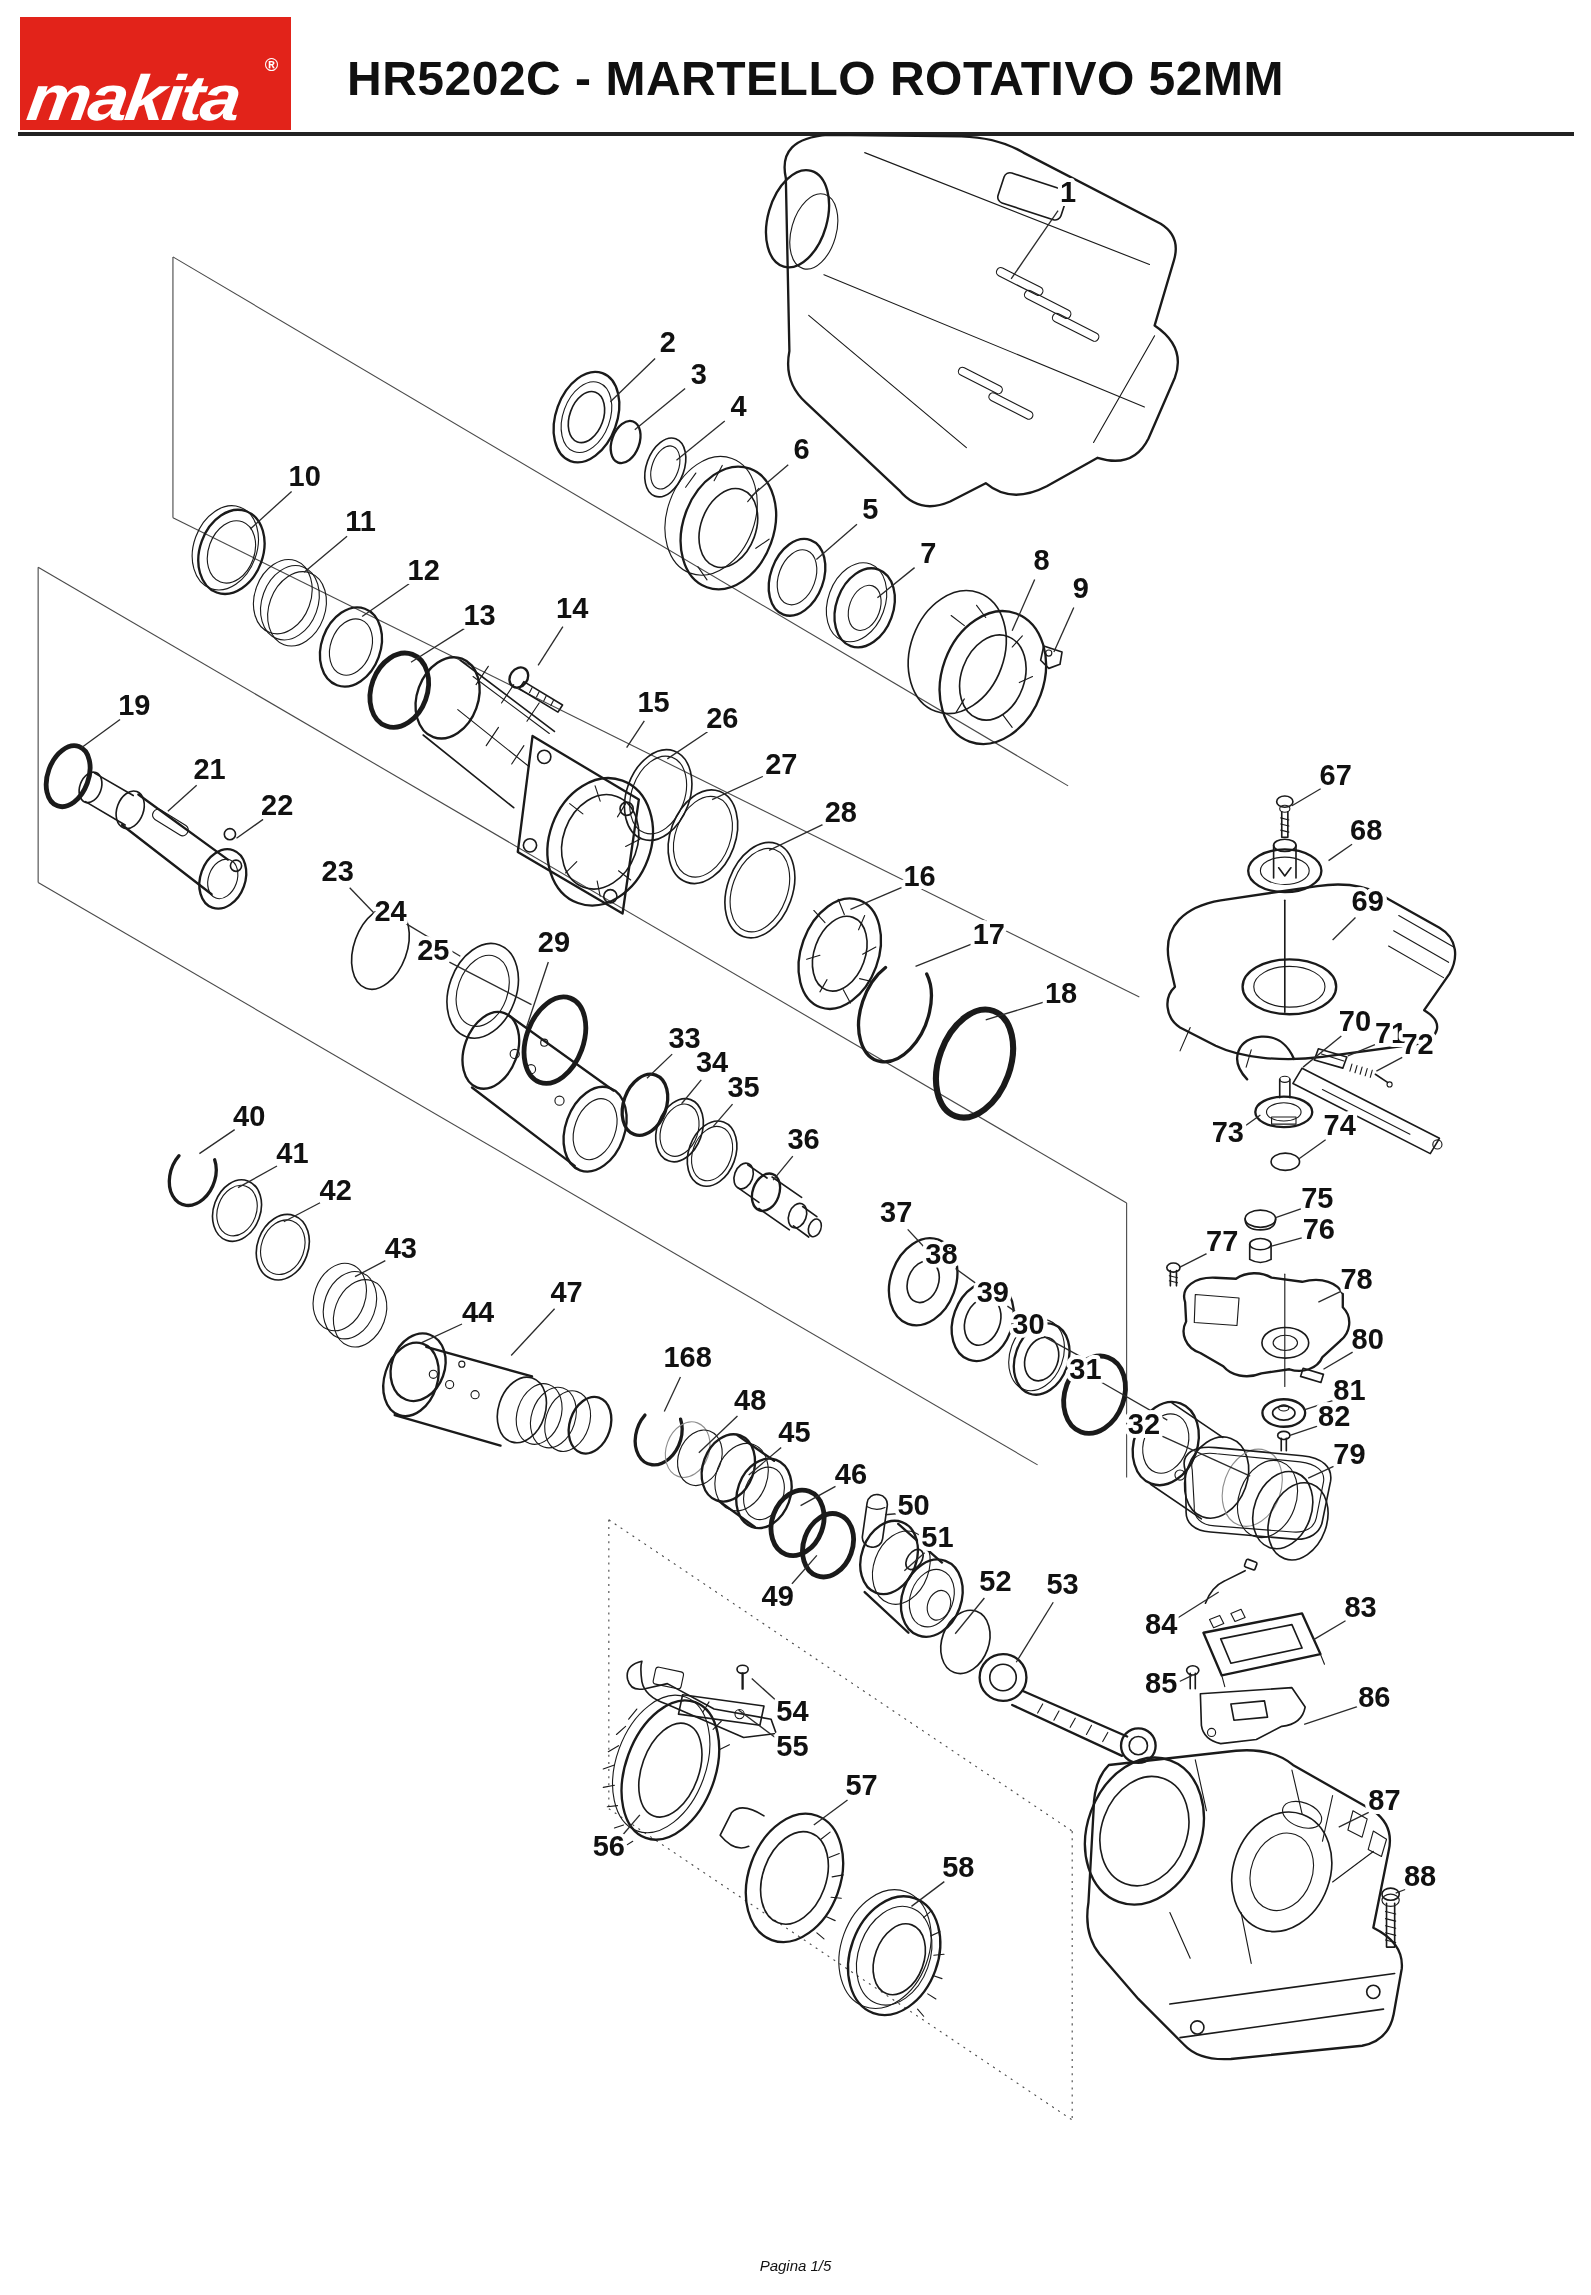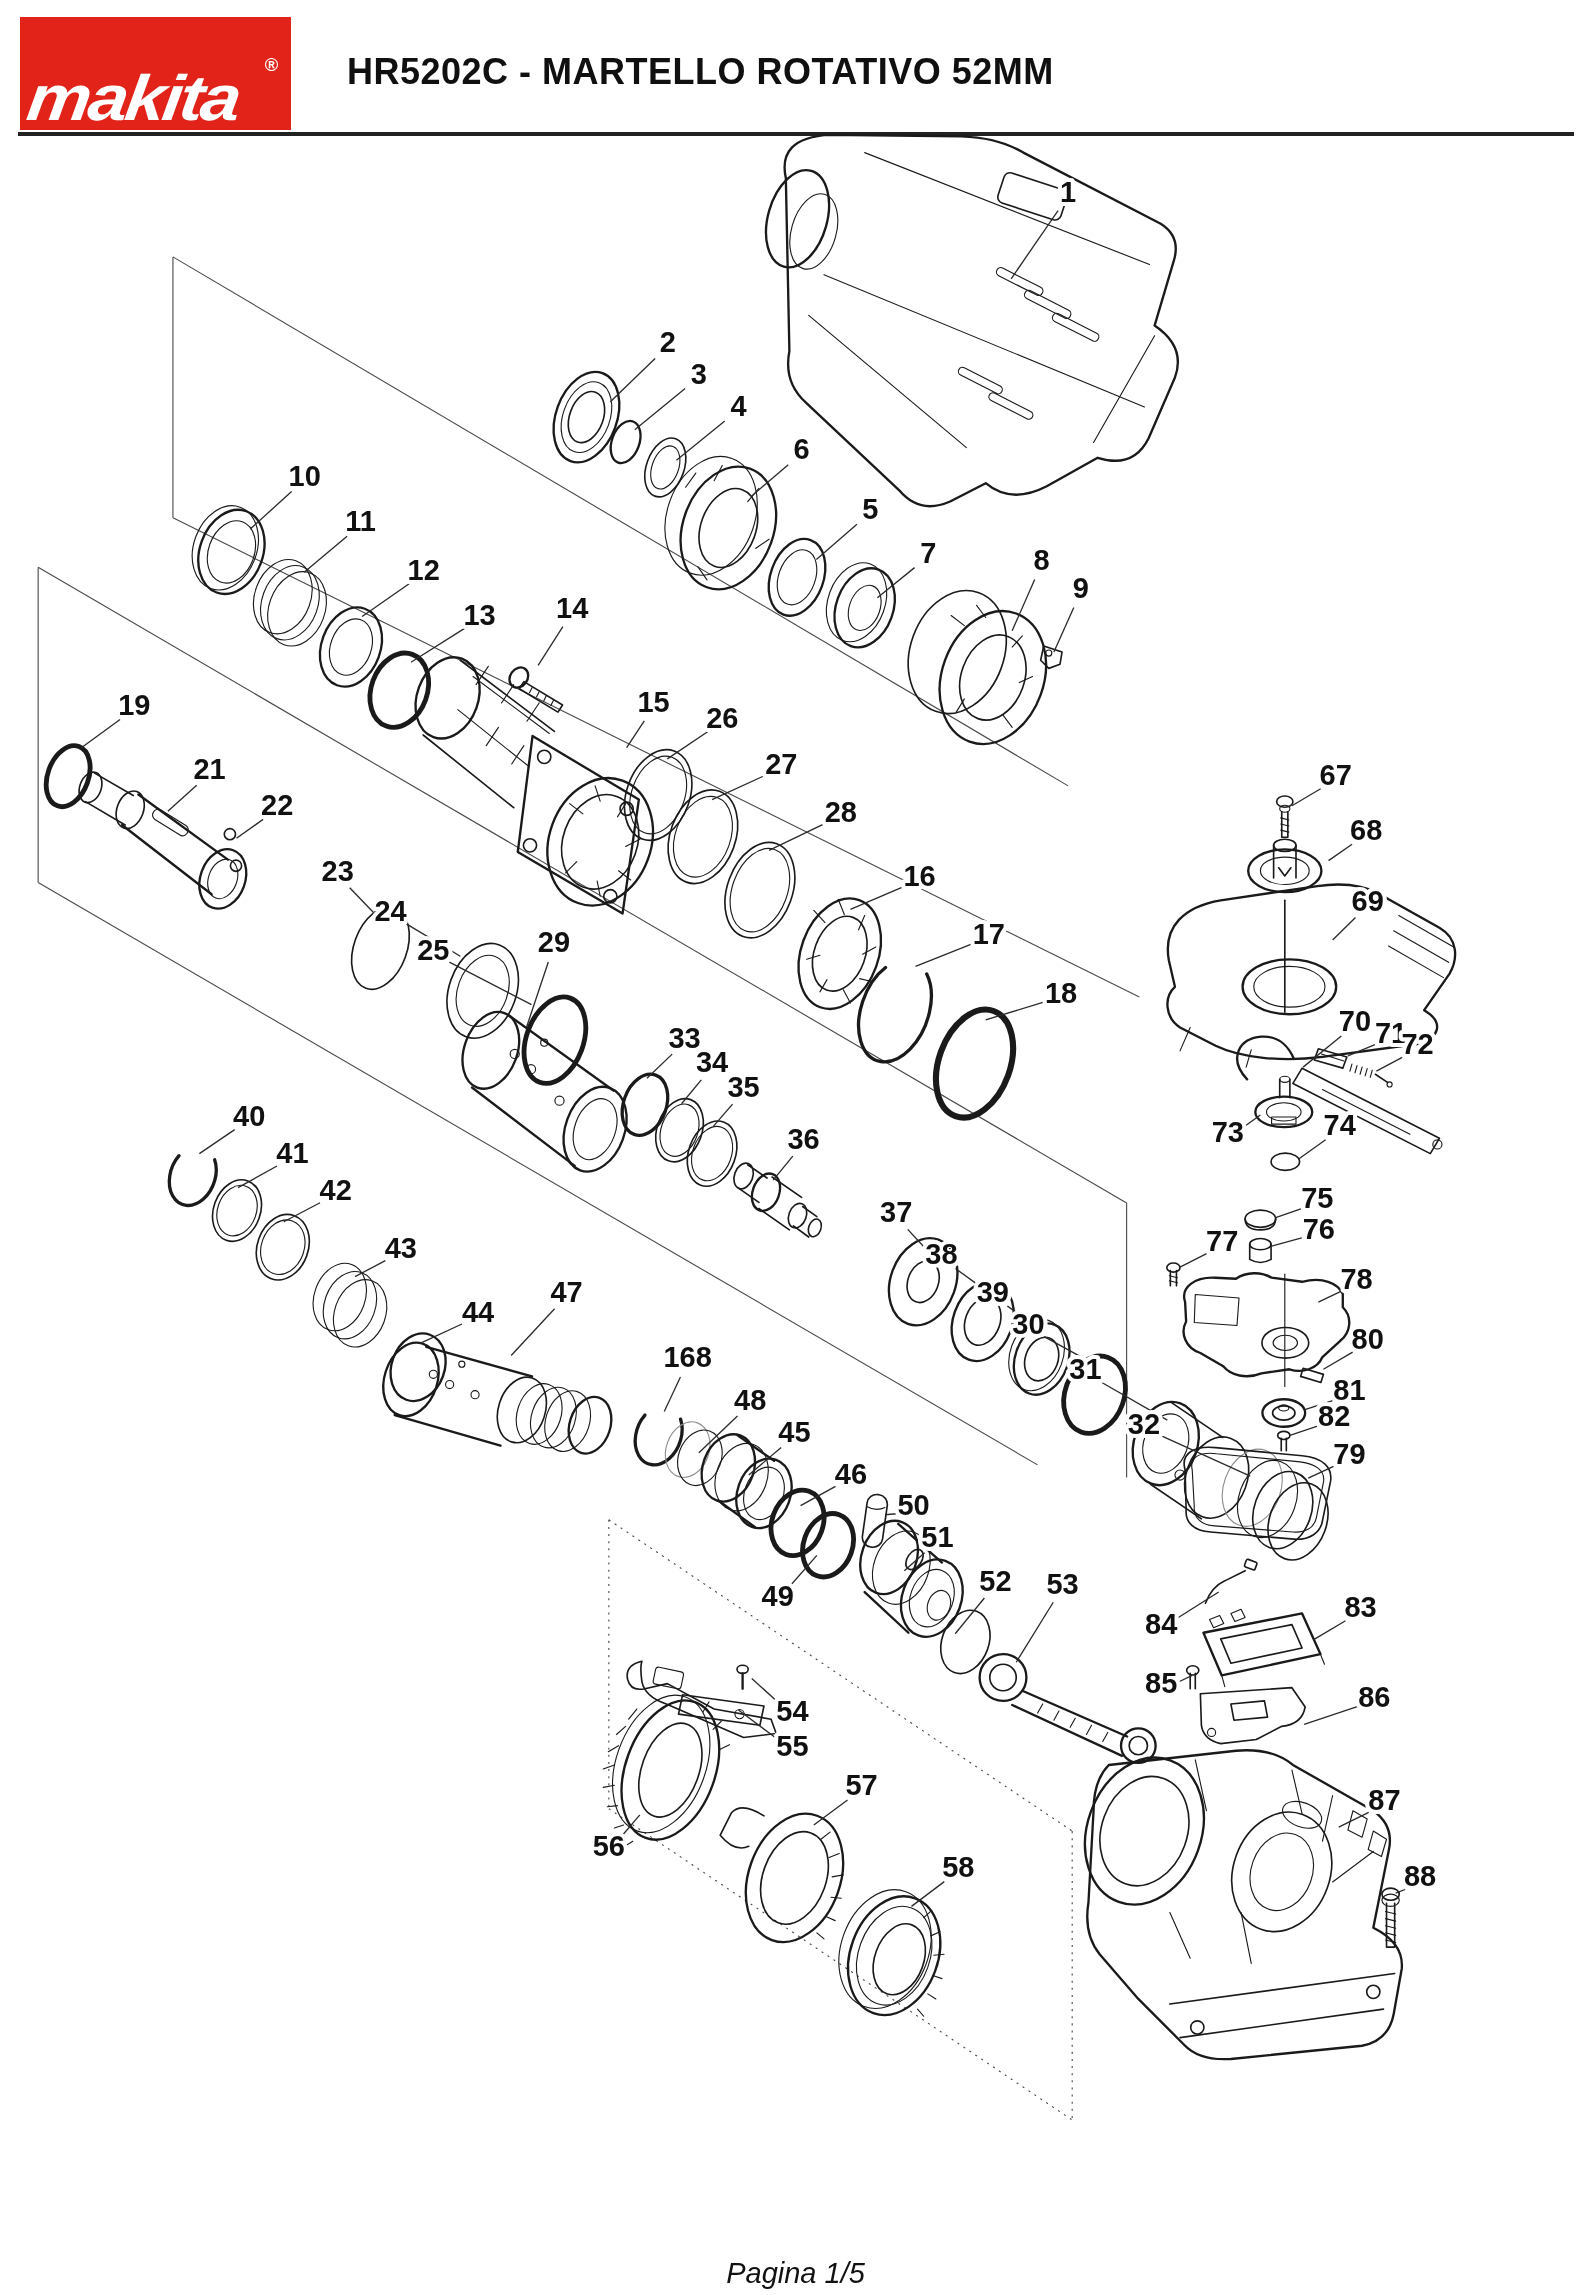--- a/index.html
+++ b/index.html
@@ -5,26 +5,26 @@
   html,body{margin:0;padding:0;}
   body{width:1591px;height:2295px;background:#fff;position:relative;
        font-family:"Liberation Sans",sans-serif;overflow:hidden;}
   
   .logo{position:absolute;left:20.4px;top:17px;width:271px;height:113px;}
   .logo-box{position:absolute;inset:0;}
   .brand{position:absolute;left:3.1px;bottom:-5.1px;color:#fff;font-weight:bold;font-style:italic;
          font-size:64px;letter-spacing:-2.5px;transform:skewX(-8deg) scaleX(1.12);transform-origin:left bottom;
          white-space:nowrap;}
   .reg{position:absolute;right:13.2px;top:37px;color:#fff;font-size:18.3px;font-weight:bold;}
-  .title{position:absolute;left:347px;top:51px;font-size:36px;font-weight:bold;color:#101010;
+  .title{position:absolute;left:347px;top:51px;font-size:48px;font-weight:bold;color:#101010;
          white-space:nowrap;letter-spacing:0.5px;}
   .rule{position:absolute;left:18.3px;top:132px;width:1556px;height:3.6px;background:#222;}
   
   .footer{position:absolute;left:0;right:0;top:2257px;text-align:center;
-          font-size:29px;font-style:italic;color:#111;}
+          font-size:15px;font-style:italic;color:#111;}
   
   svg.diagram{position:absolute;left:0;top:0;}
   .d{fill:none;stroke:#1a1a1a;stroke-linecap:round;stroke-linejoin:round;}
   .w2{stroke-width:2.2}.w3{stroke-width:3.2}.w4{stroke-width:4.6}.w6{stroke-width:6.5}
   .w9{stroke-width:9.5}.w12{stroke-width:12}
   .gray{stroke:#8f8f8f}
   .cons{stroke:#4a4a4a;stroke-width:2.2;fill:none}
   .dash{stroke-dasharray:4 10;}
   .callout{font-family:"Liberation Sans",sans-serif;font-weight:bold;font-size:57px;fill:#111;
            paint-order:stroke;stroke:#fff;stroke-width:16px;stroke-linejoin:round;

